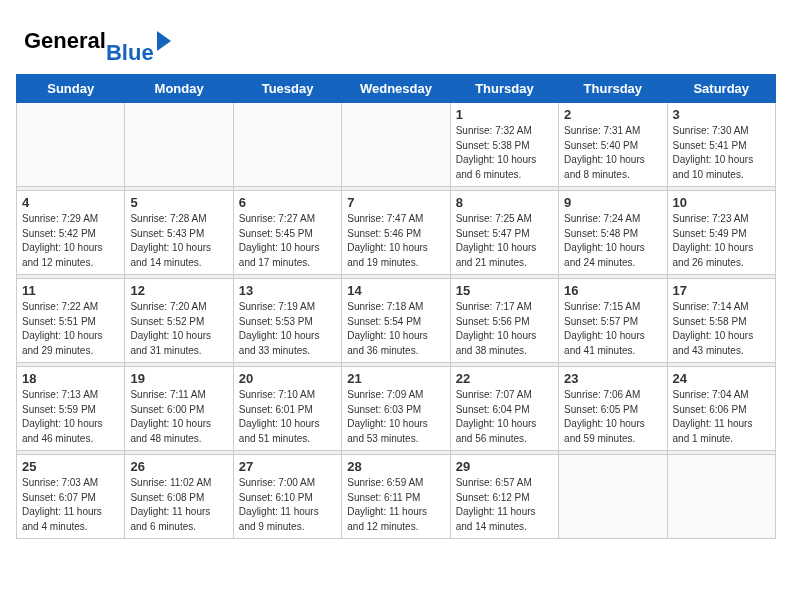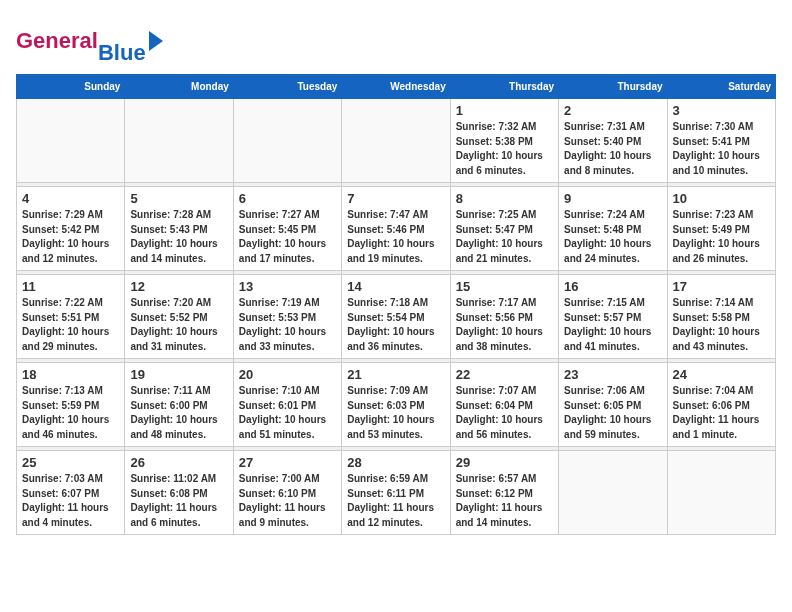--- a/index.html
+++ b/index.html
@@ -21,21 +21,21 @@
       flex-direction: column;
       align-items: flex-start;
     }
     .logo-text {
       display: flex;
       align-items: center;
       font-size: 22px;
       font-weight: bold;
       color: #333;
     }
-    .logo-text .general { color: #be185d; }
+    .logo-text .general { color: #000000; margin-left: 8px; }
     .logo-text .blue { color: #1565c0; margin-top: 24px; }
     .logo-arrow {
       width: 0;
       height: 0;
       border-top: 10px solid transparent;
       border-bottom: 10px solid transparent;
       border-left: 14px solid #1565c0;
       margin-left: 3px;
       display: inline-block;
     }
@@ -52,24 +52,24 @@
       color: #555;
     }
     .calendar {
       width: 100%;
       border-collapse: collapse;
       border: 1px solid #ccc;
     }
     .calendar th {
       background: #1565c0;
       color: #fff;
-      font-size: 10px;
+      font-size: 13px;
       font-weight: bold;
-      padding: 6px 4px;
-      text-align: right;
+      padding: 6px 16px;
+      text-align: center;
       border: 1px solid #1565c0;
     }
     .calendar td {
       vertical-align: top;
       border: 1px solid #ccc;
       padding: 4px 5px;
       width: calc(100% / 7);
       min-height: 80px;
       font-size: 10.5px;
       color: #333;
@@ -81,21 +81,20 @@
     .day-num {
       font-size: 13px;
       font-weight: bold;
       display: block;
       margin-bottom: 2px;
     }
     .day-info {
       font-size: 10px;
       line-height: 1.45;
       color: #333;
-      font-weight: bold;
     }
     .row-separator td {
       background: #f0f0f0;
       height: 4px;
       padding: 0;
       border: 1px solid #ccc;
     }
   </style>
 </head>
 <body>

